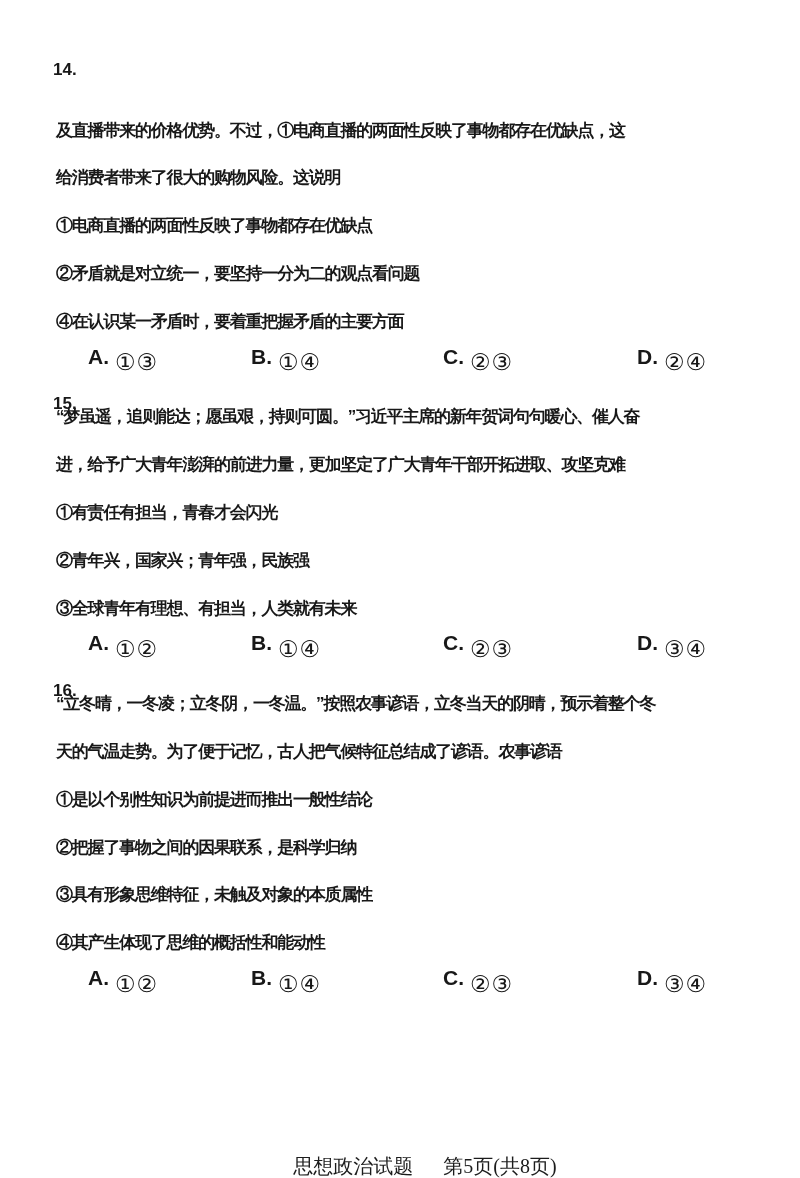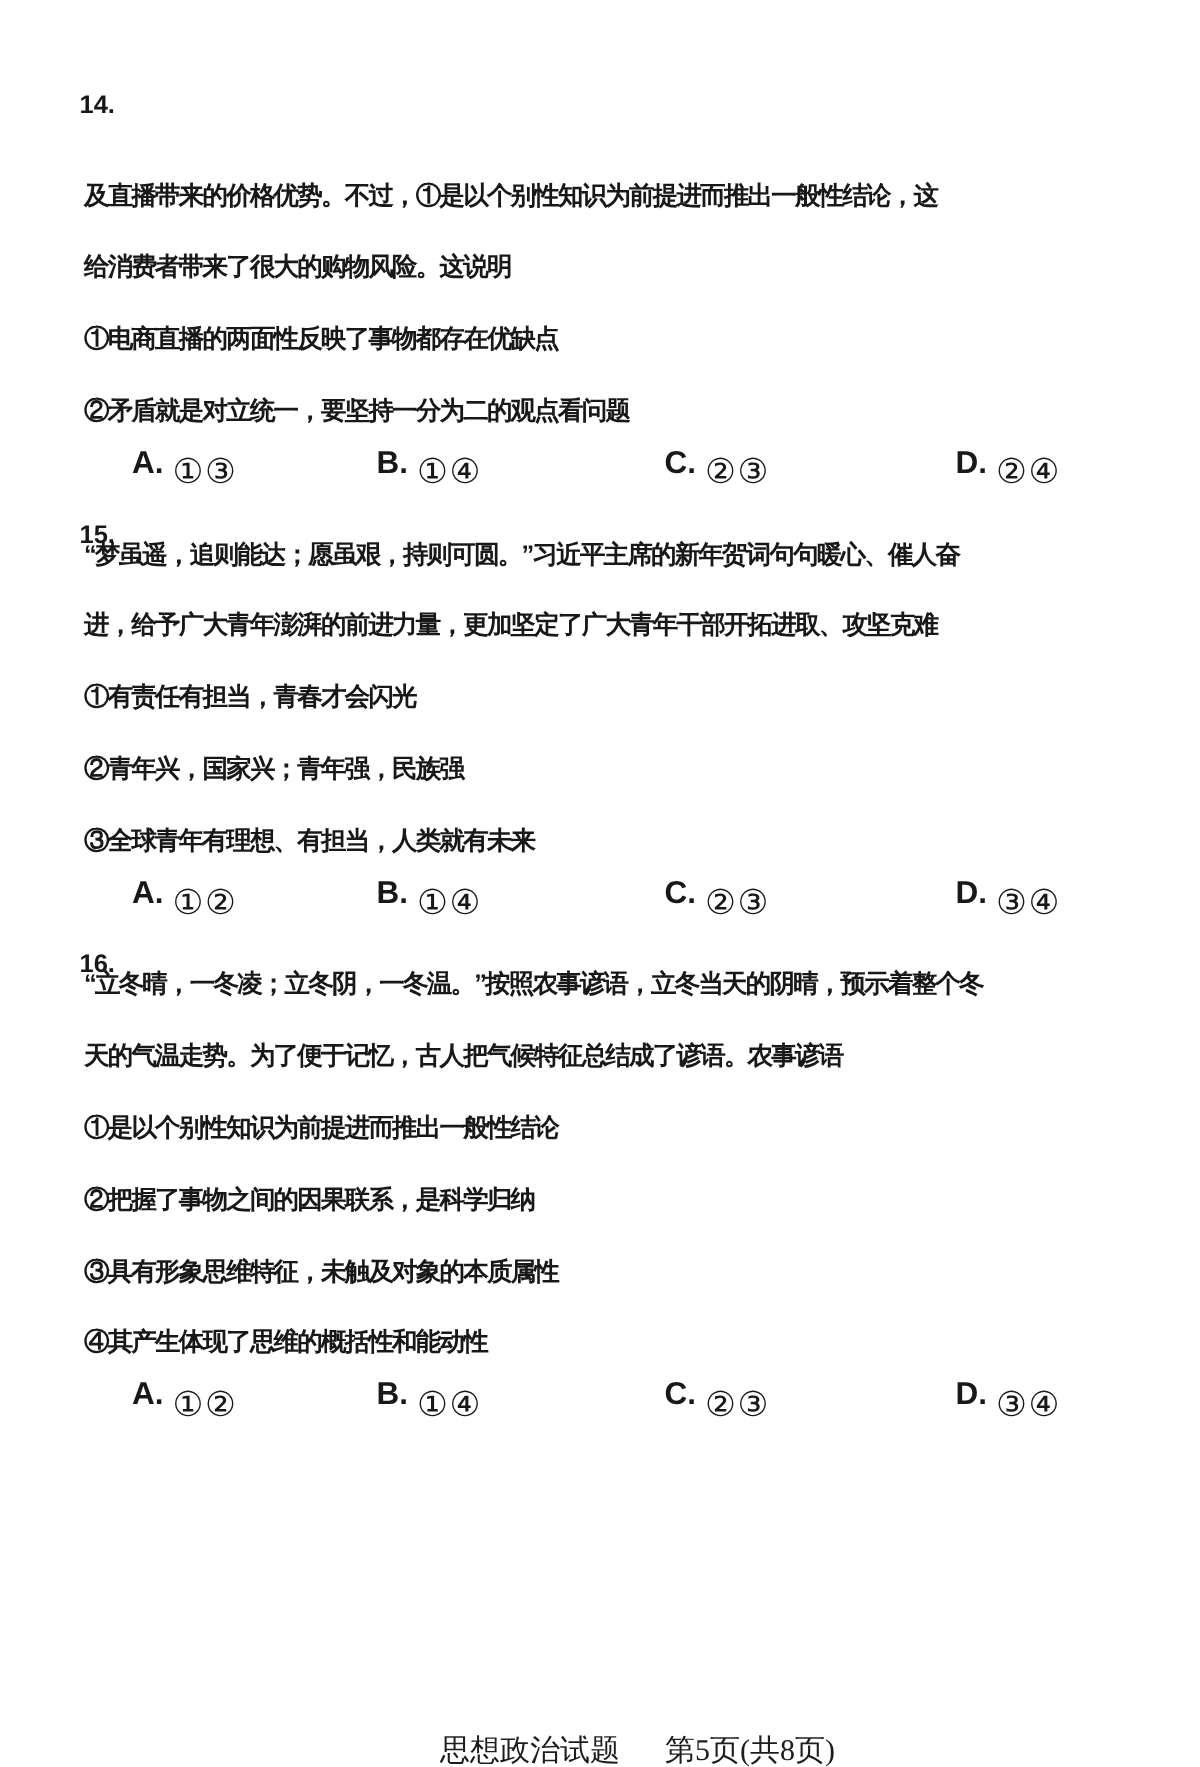--- a/index.html
+++ b/index.html
@@ -84,30 +84,33 @@
 <body>
 
 <div class="page">
   <div class="content">
 
     <div>
       <div class="line">
         <span class="qnum">14.</span>
       </div>
       <div class="line">
-        <span>及直播带来的价格优势。不过，①是以个别性知识为前提进而推出一般性结论，这</span>
+        <span>及直播带来的价格优势。不过，①电商直播的两面性反映了事物都存在优缺点，这</span>
       </div>
       <div class="line">
         <span>给消费者带来了很大的购物风险。这说明</span>
       </div>
       <div class="line">
         <span>①电商直播的两面性反映了事物都存在优缺点</span>
       </div>
       <div class="line">
         <span>②矛盾就是对立统一，要坚持一分为二的观点看问题</span>
+      </div>
+      <div class="line">
+        <span>④在认识某一矛盾时，要着重把握矛盾的主要方面</span>
       </div>
       <div class="choices-row">
         <span class="choice choice-a">
           <span>A.</span>
           <span class="nums">①③</span>
         </span>
         <span class="choice choice-b">
           <span>B.</span>
           <span class="nums">①④</span>
         </span>

